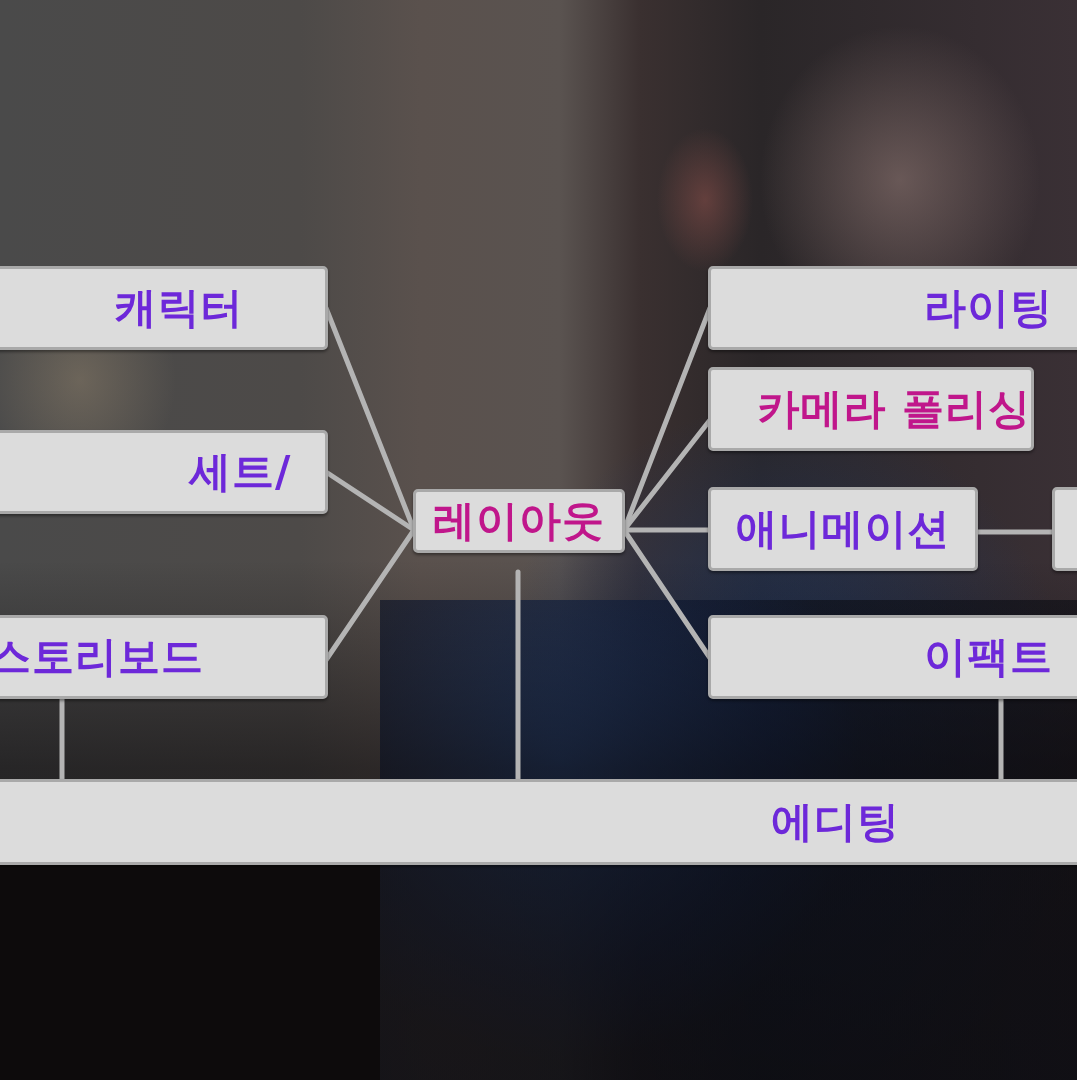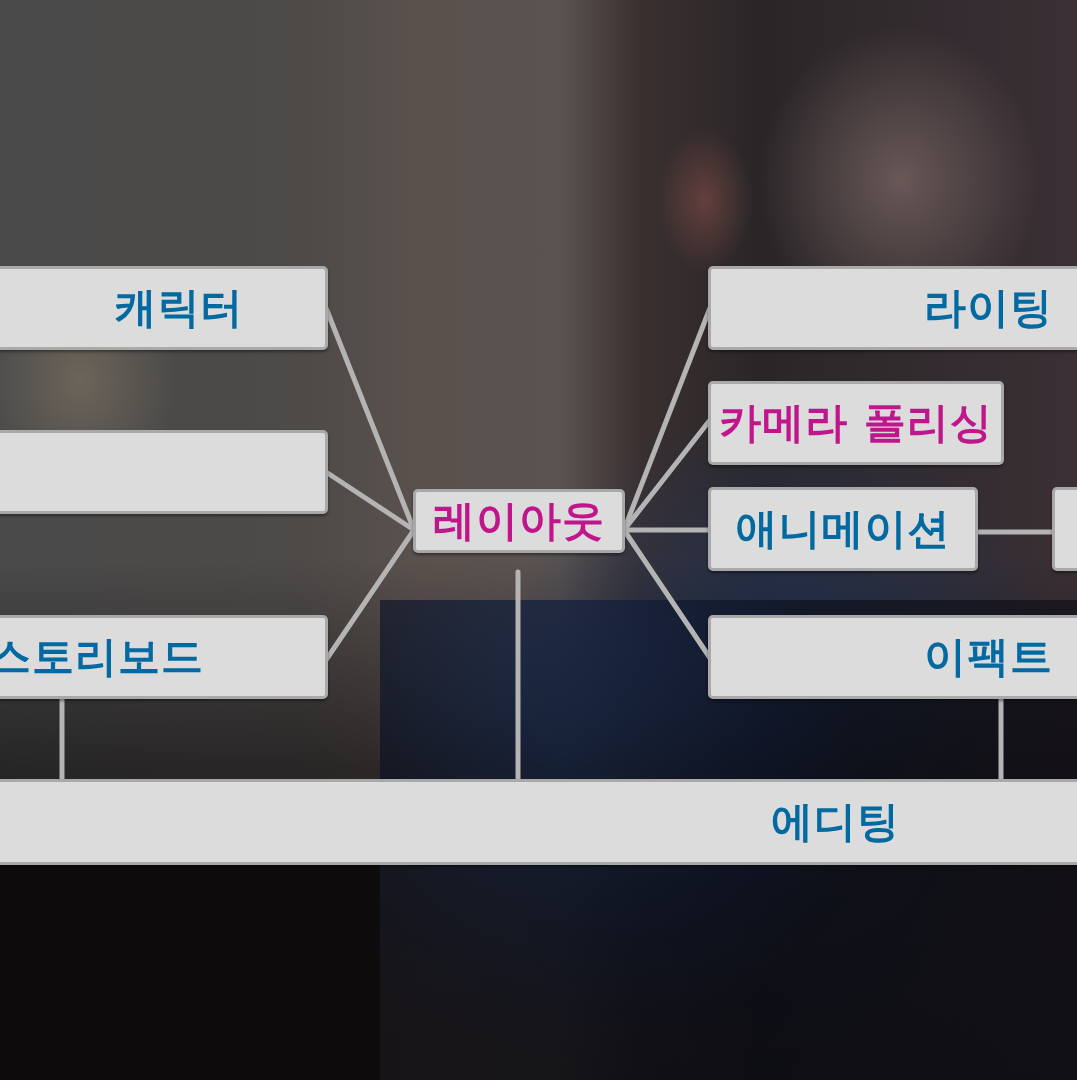--- a/index.html
+++ b/index.html
@@ -36,21 +36,21 @@
     background: #dcdcdc;
     border: 3px solid #a9a9a9;
     border-radius: 5px;
     display: flex; align-items: center;
     font-weight: bold; font-size: 42px; letter-spacing: 1px;
     color: #0d4a72;
     box-shadow: 0 2px 3px rgba(0,0,0,0.4);
     white-space: nowrap;
   }
   .pink { color: #c0168b; }
-  .navy { color: #0369a1; }
+  .navy { color: #6d28d9; }
 </style>
 </head>
 <body>
 
 <div class="bg"></div>
 <div class="bg-blue"></div>
 <div class="bg-bottom"></div>
 <div class="bg-left-dark"></div>
 
 <svg class="lines" width="1077" height="1080">
@@ -70,35 +70,36 @@
     <line x1="518" y1="572" x2="518" y2="782"></line>
     <line x1="1001" y1="698" x2="1001" y2="782"></line>
   </g>
 </svg>
 
 <div class="box" style="left:-10px; top:266px; width:338px; height:84px; justify-content:center; padding-left:40px;">
   <span class="navy">캐릭터</span>
 </div>
 
 <div class="box" style="left:-10px; top:430px; width:338px; height:84px; justify-content:flex-end; padding-right:18px;">
+  <span class="navy" style="white-space:pre;">세트/ </span>
 </div>
 
 <div class="box" style="left:-40px; top:615px; width:368px; height:84px; justify-content:flex-start; padding-left:26px;">
   <span class="navy">스토리보드</span>
 </div>
 
 <div class="box" style="left:413px; top:489px; width:212px; height:64px; justify-content:center;">
   <span class="pink">레이아웃</span>
 </div>
 
 <div class="box" style="left:708px; top:266px; width:400px; height:84px; justify-content:flex-end; padding-right:52px;">
   <span class="navy">라이팅</span>
 </div>
 
-<div class="box" style="left:708px; top:381px; width:296px; height:84px; justify-content:center;">
+<div class="box" style="left:708px; top:367px; width:326px; height:84px; justify-content:flex-end;">
   <span class="pink">카메라 폴리싱</span>
 </div>
 
 <div class="box" style="left:708px; top:487px; width:270px; height:84px; justify-content:center;text-align:center;">
   <span class="navy">애니메이션</span>
 </div>
 
 <div class="box" style="left:1052px; top:487px; width:60px; height:84px;"></div>
 
 <div class="box" style="left:708px; top:615px; width:400px; height:84px; justify-content:flex-end; padding-right:52px;">

